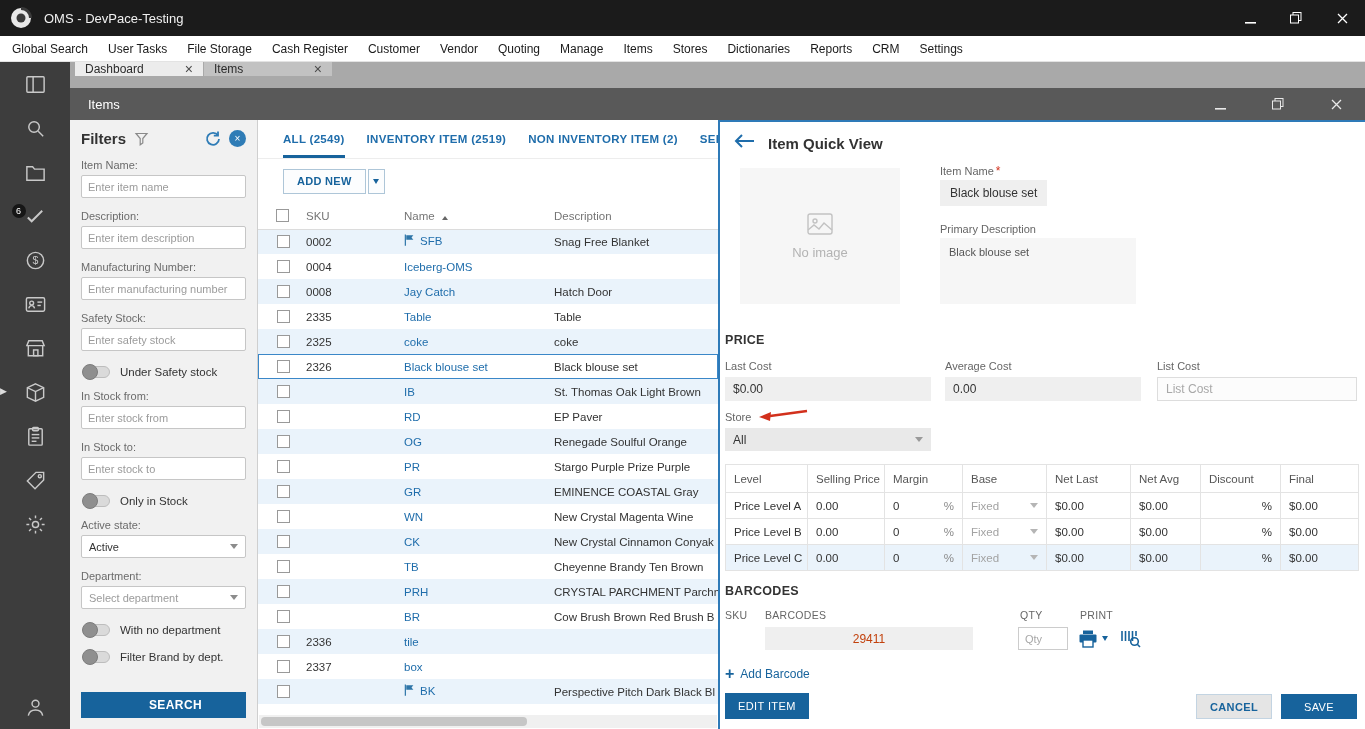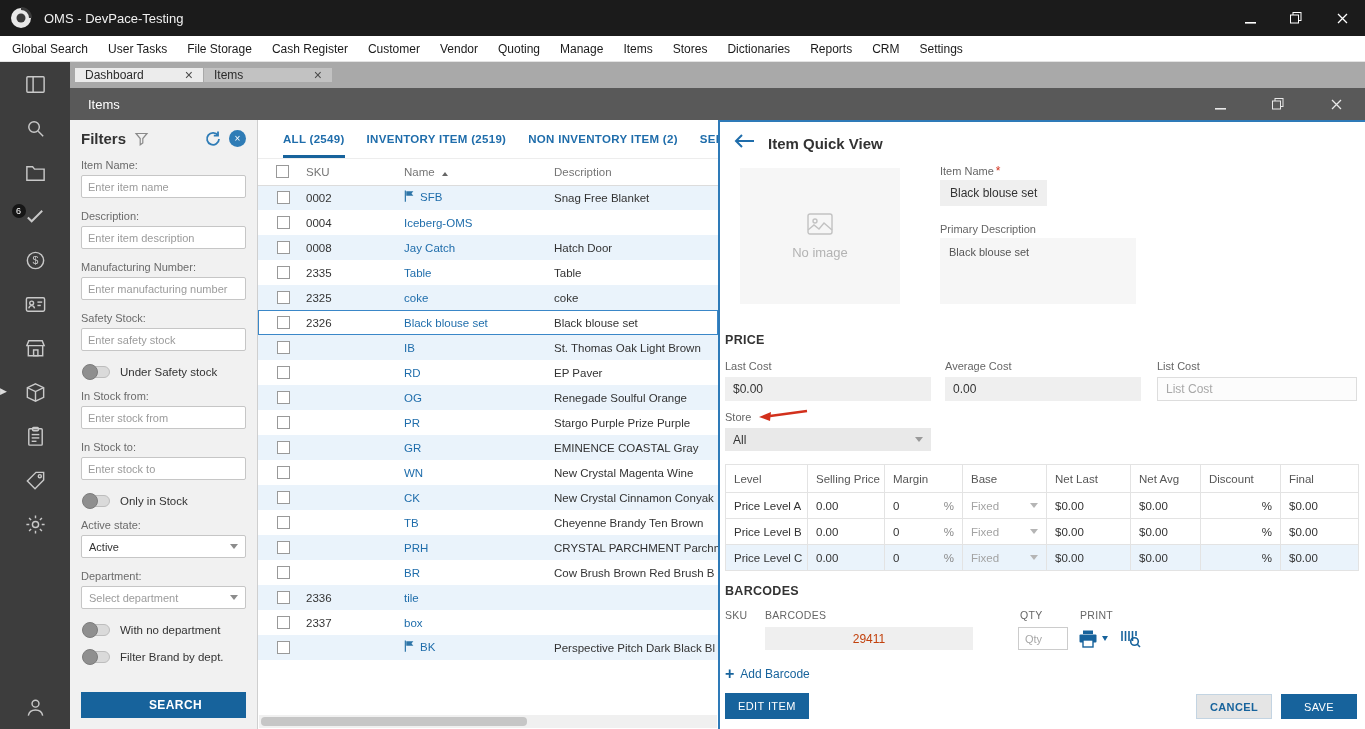--- a/index.html
+++ b/index.html
@@ -11,21 +11,21 @@
   .app-logo{width:22px;height:22px;margin-right:12px;}
   .tb-title{color:#f0f0f0;font-size:13px;}
   .tb-controls{margin-left:auto;display:flex;height:100%;}
   .tb-btn{width:46px;height:100%;display:flex;align-items:center;justify-content:center;}
 
   
   .menubar{position:absolute;top:36px;left:0;right:0;height:26px;background:#fff;border-bottom:1px solid #e3e3e3;display:flex;align-items:center;padding-left:2px;}
   .menu-item{font-size:12px;color:#1a1a1a;padding:16px 10px;line-height:26px;cursor:default;white-space:nowrap;}
 
   
-  .tabstrip{position:absolute;top:62px;left:70px;right:0;height:26px;background:#a9a9a9;display:flex;align-items:center;padding-left:5px;gap:1px;}
+  .tabstrip{position:absolute;top:62px;left:70px;right:0;height:26px;background:#a9a9a9;display:flex;align-items:flex-start;padding-left:5px;gap:1px;}
   .ws-tab{display:flex;align-items:center;background:#c2c2c2;padding:0 10px;min-width:128px;justify-content:space-between;font-size:12px;color:#2b2b2b;}
   .ws-tab.active{background:#ececec;}
   .ws-tab-close{color:#4a4a4a;font-size:14px;margin-left:28px;line-height:1;}
 
   
   .sidebar{position:absolute;top:62px;left:0;width:70px;bottom:0;background:#3d3d3d;display:flex;flex-direction:column;align-items:center;padding-top:11px;gap:21px;}
   .side-icon{width:23px;height:23px;position:relative;flex:0 0 auto;}
   .side-icon svg{display:block;width:23px;height:23px;}
   .badge{position:absolute;left:-12px;top:-1px;min-width:14px;height:14px;border-radius:7px;background:#161616;color:#fff;font-size:9px;display:flex;align-items:center;justify-content:center;padding:0 3px;}
   .side-user{position:absolute;bottom:10px;left:24px;width:23px;height:23px;}
@@ -392,20 +392,26 @@
 <div class="table-panel">
   <div class="cat-tabs">
   <div class="cat-tab active">ALL (2549)</div>
 
   <div class="cat-tab">INVENTORY ITEM (2519)</div>
 
   <div class="cat-tab">NON INVENTORY ITEM (2)</div>
 
   <div class="cat-tab">SERV</div>
 </div>
+  <div class="toolbar">
+    <button class="add-new">ADD NEW</button>
+    <span class="add-new-caret">
+        <span class="caret blue"></span>
+      </span>
+  </div>
   <table class="grid">
     <colgroup>
         <col style="width:42px">
         <col style="width:98px">
         <col style="width:150px">
         <col>
       </colgroup>
     <thead>
       <tr>
         <th><span class="cb" style="margin-left:12px"></span></th>

